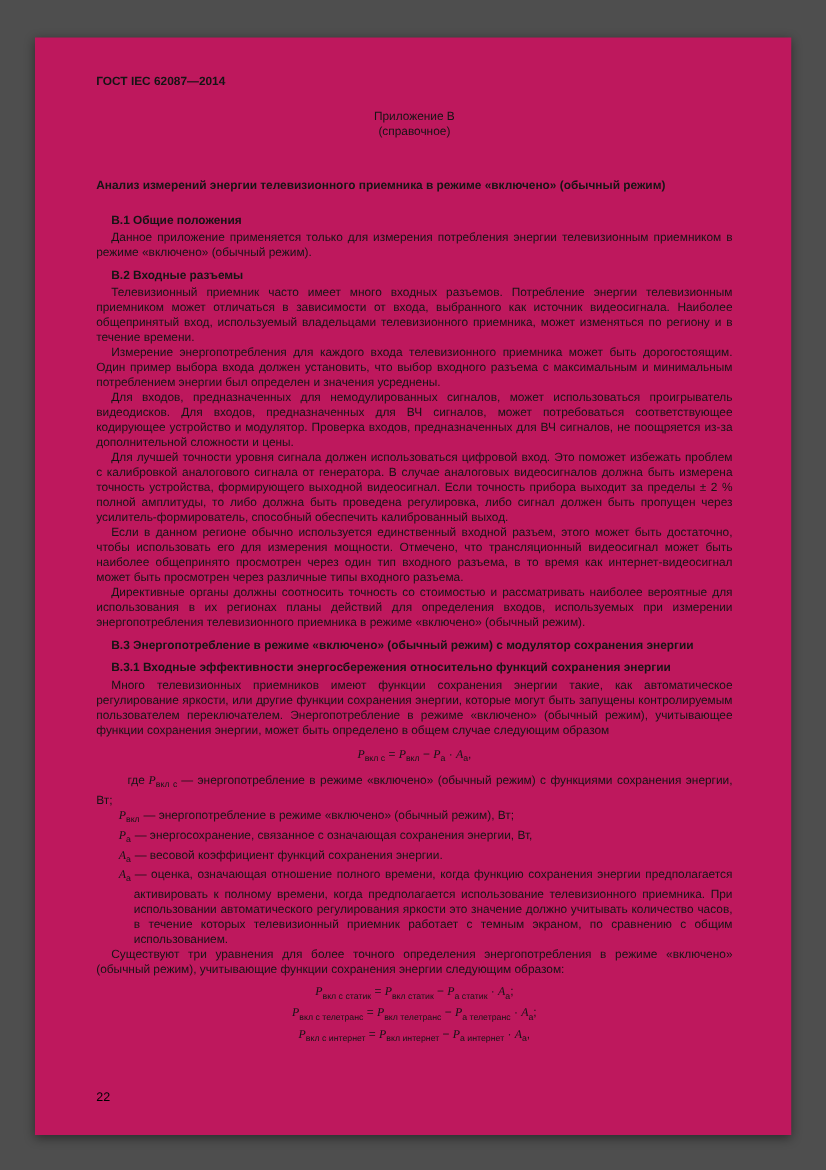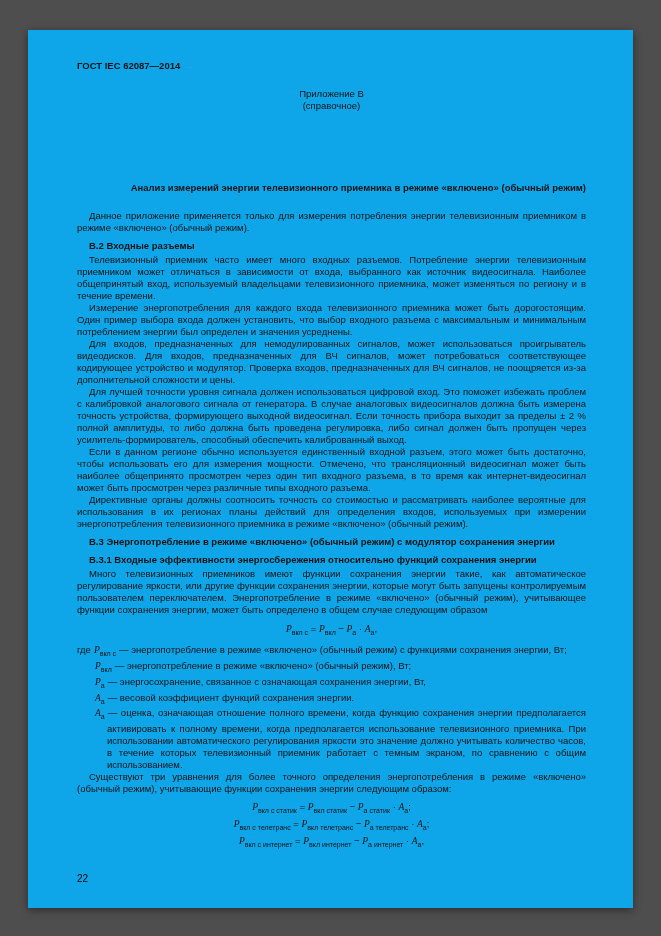--- a/index.html
+++ b/index.html
@@ -11,53 +11,54 @@
   .page {
     position:absolute; left:28px; top:30px; width:605px; height:878px;
     background:#ffffff; box-shadow:0 2px 8px rgba(0,0,0,0.45);
   }
   .content {
     position:absolute; left:0; top:0; right:0; bottom:0;
     padding:30px 47px 0 49px;
     color:#141414; font-size:9.5px; line-height:12px;
   }
   .doc-code { font-weight:bold; margin:0 0 16px 0; }
-  .annex { text-align:center; margin:0 0 70px 0; }
+  .annex { text-align:center; margin:0 0 31px 0; }
   .annex div { line-height:12px; }
-  .title { text-align:right; font-weight:bold; font-size:9.5px; margin:0 0 16px 0; }
+  .title { text-align:left; font-weight:bold; font-size:9.5px; margin:0 0 16px 0; }
   .heading { font-weight:bold; margin:6px 0 2px 0; text-indent:12px; }
   .para { margin:0; text-indent:12px; text-align:justify; }
   .formula-line { text-align:center; margin:7px 0 5px 0; }
   .fv { font-family:"Liberation Serif", serif; font-style:italic; }
   sub.fs { font-size:7px; }
   .def { margin:0; text-align:justify; }
   .def-first { padding-left:0; }
   .def-mid { padding-left:16px; }
   .def-hang { padding-left:30px; text-indent:-14px; }
   .fterm { margin:0 3px 0 2px; white-space:nowrap; }
-  .where { margin-right:1px; }
+  .where { margin-right:1px;margin-left:25px; }
   .eq-block { text-align:center; margin:6px 0 0 0; }
   .eq { margin:1px 0; }
   .page-num { position:absolute; left:49px; bottom:24px; font-size:10px; }
 </style>
 </head>
 <body style="background: rgb(78, 78, 78);">
 
-<div class="page" style="background: #0ea5e9;">
+<div class="page" style="background: #be185d;">
   <div class="content" style="color: rgb(20, 20, 20);">
 
     <div class="doc-code">ГОСТ IEC 62087—2014</div>
 
     <div class="annex">
       <div>Приложение В</div>
       <div>(справочное)</div>
     </div>
 
     <div class="title">Анализ измерений энергии телевизионного приемника в режиме «включено» (обычный режим)</div>
 
+    <p class="heading">В.1 Общие положения</p>
     <p class="para">Данное приложение применяется только для измерения потребления энергии телевизионным приемником в режиме «включено» (обычный режим).</p>
 
     <p class="heading">В.2 Входные разъемы</p>
     <p class="para">Телевизионный приемник часто имеет много входных разъемов. Потребление энергии телевизионным приемником может отличаться в зависимости от входа, выбранного как источник видеосигнала. Наиболее общепринятый вход, используемый владельцами телевизионного приемника, может изменяться по региону и в течение времени.</p>
     <p class="para">Измерение энергопотребления для каждого входа телевизионного приемника может быть дорогостоящим. Один пример выбора входа должен установить, что выбор входного разъема с максимальным и минимальным потреблением энергии был определен и значения усреднены.</p>
     <p class="para">Для входов, предназначенных для немодулированных сигналов, может использоваться проигрыватель видеодисков. Для входов, предназначенных для ВЧ сигналов, может потребоваться соответствующее кодирующее устройство и модулятор. Проверка входов, предназначенных для ВЧ сигналов, не поощряется из-за дополнительной сложности и цены.</p>
     <p class="para">Для лучшей точности уровня сигнала должен использоваться цифровой вход. Это поможет избежать проблем с калибровкой аналогового сигнала от генератора. В случае аналоговых видеосигналов должна быть измерена точность устройства, формирующего выходной видеосигнал. Если точность прибора выходит за пределы ± 2 % полной амплитуды, то либо должна быть проведена регулировка, либо сигнал должен быть пропущен через усилитель-формирователь, способный обеспечить калиброванный выход.</p>
     <p class="para">Если в данном регионе обычно используется единственный входной разъем, этого может быть достаточно, чтобы использовать его для измерения мощности. Отмечено, что трансляционный видеосигнал может быть наиболее общепринято просмотрен через один тип входного разъема, в то время как интернет-видеосигнал может быть просмотрен через различные типы входного разъема.</p>
     <p class="para">Директивные органы должны соотносить точность со стоимостью и рассматривать наиболее вероятные для использования в их регионах планы действий для определения входов, используемых при измерении энергопотребления телевизионного приемника в режиме «включено» (обычный режим).</p>
 

